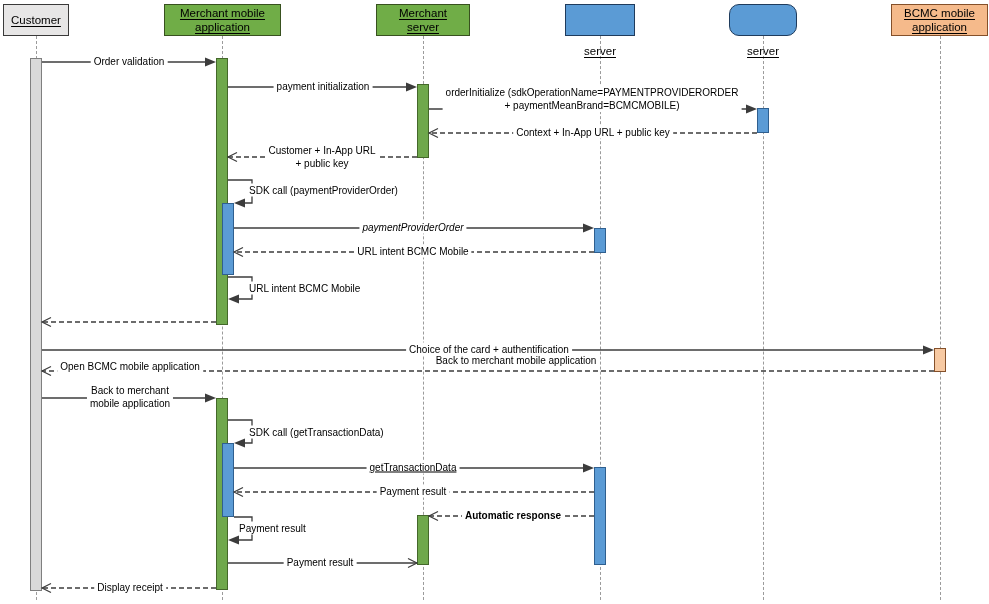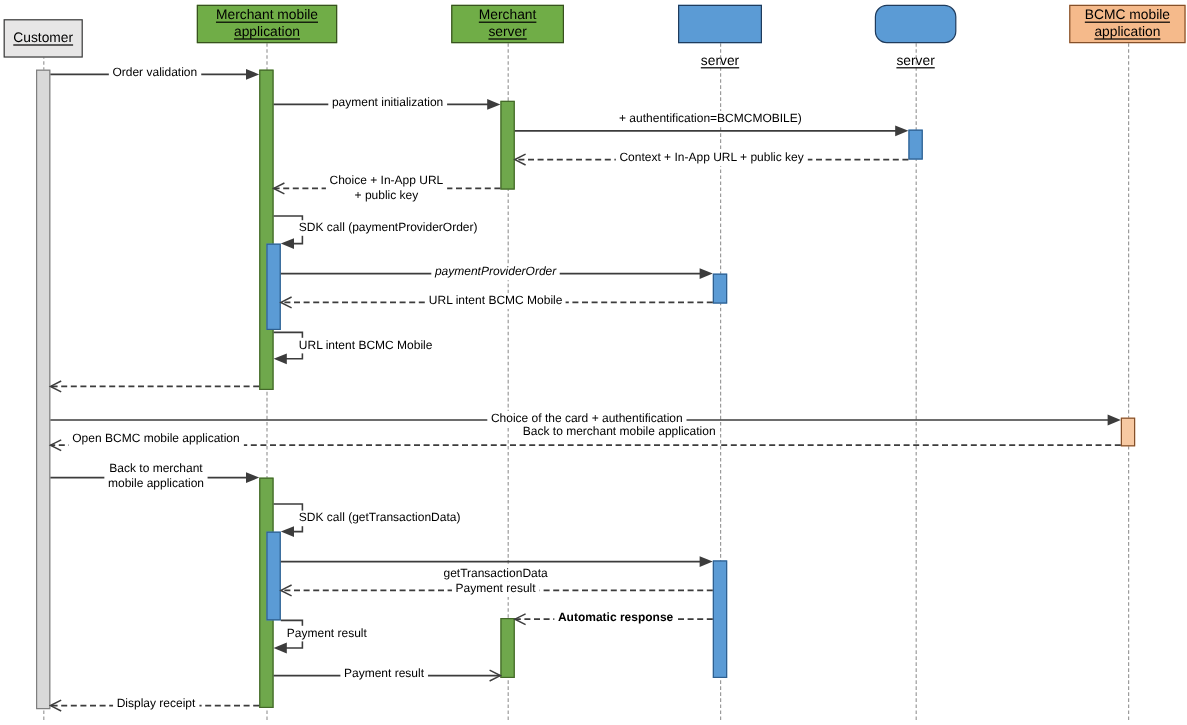--- a/index.html
+++ b/index.html
@@ -11,21 +11,21 @@
     position:absolute;top:36px;height:564px;width:0;
     border-left:1px dashed var(--lifeline,#9B9B9B);
   }
   .pbox{
     position:absolute;top:4px;height:32px;box-sizing:border-box;
     border:1.5px solid #333;display:flex;flex-direction:column;
     align-items:center;justify-content:center;
     font-size:11.5px;line-height:14px;text-align:center;
   }
   .pbox .plabel{text-decoration:underline;text-underline-offset:2px;white-space:nowrap;}
-  .pbox.gray{background:var(--gray-fill);border-color:var(--gray-border);margin-top:12px;}
+  .pbox.gray{background:var(--gray-fill);border-color:var(--gray-border);}
   .pbox.green{background:var(--green-fill);border-color:var(--green-border);}
   .pbox.blue{background:var(--blue-fill);border-color:var(--blue-border);gap:48px;}
   .pbox.orange{background:var(--orange-fill);border-color:var(--orange-border);}
   .abar{position:absolute;box-sizing:border-box;border:1.2px solid;}
   .abar.gray{background:var(--gray-bar-fill);border-color:var(--gray-bar-border);}
   .abar.green{background:var(--green-bar-fill);border-color:var(--green-bar-border);}
   .abar.blue{background:var(--blue-fill);border-color:var(--blue-bar-border);}
   .abar.orange{background:var(--orange-bar-fill);border-color:var(--orange-border);}
   #arrows{position:absolute;left:0;top:0;pointer-events:none;}
   .mlabel{
@@ -121,27 +121,28 @@
       <line x1="216" y1="588" x2="42" y2="588" stroke="#3C3C3C" stroke-width="1.4" stroke-dasharray="5,3"></line>
       <path d="M 51 583.5 L 42 588 L 51 592.5" fill="none" stroke="#3C3C3C" stroke-width="1.2"></path>
     </svg>
 <div class="mlabel" style="left: 129px; top: 61px;">
       <div class="mline">Order validation</div>
     </div>
     <div class="mlabel" style="left: 323px; top: 86px;">
       <div class="mline">payment initialization</div>
     </div>
     <div class="mlabel" style="left: 592px; top: 99px;">
-      <div class="mline">+ authentification=BCMCMOBILE)</div>
+      <div class="mline">orderInitialize (sdkOperationName=PAYMENTPROVIDERORDER</div>
+      <div class="mline">+ paymentMeanBrand=BCMCMOBILE)</div>
     </div>
     <div class="mlabel" style="left: 593px; top: 132px;">
       <div class="mline">Context + In-App URL + public key</div>
     </div>
     <div class="mlabel" style="left: 322px; top: 157px;">
-      <div class="mline">Choice + In-App URL</div>
+      <div class="mline">Customer + In-App URL</div>
       <div class="mline">+ public key</div>
     </div>
     <div class="mlabel left" style="left: 246px; top: 190px;">
       <div class="mline">SDK call (paymentProviderOrder)</div>
     </div>
     <div class="mlabel" style="left: 413px; top: 227px; font-style: italic;">
       <div class="mline">paymentProviderOrder</div>
     </div>
     <div class="mlabel" style="left: 413px; top: 251px;">
       <div class="mline">URL intent BCMC Mobile</div>
@@ -158,21 +159,21 @@
     <div class="mlabel" style="left: 489px; top: 360px; margin-left: 27px;">
       <div class="mline">Back to merchant mobile application</div>
     </div>
     <div class="mlabel" style="left: 130px; top: 397px;">
       <div class="mline">Back to merchant</div>
       <div class="mline">mobile application</div>
     </div>
     <div class="mlabel left" style="left: 246px; top: 432px;">
       <div class="mline">SDK call (getTransactionData)</div>
     </div>
-    <div class="mlabel" style="left: 413px; top: 478px;">
+    <div class="mlabel" style="left: 413px; top: 467px; text-decoration: underline;">
       <div class="mline">getTransactionData</div>
     </div>
     <div class="mlabel" style="left: 413px; top: 491px;">
       <div class="mline">Payment result</div>
     </div>
     <div class="mlabel" style="left: 513px; top: 515px; font-weight: bold;">
       <div class="mline">Automatic response</div>
     </div>
     <div class="mlabel left" style="left: 236px; top: 528px;">
       <div class="mline">Payment result</div>

